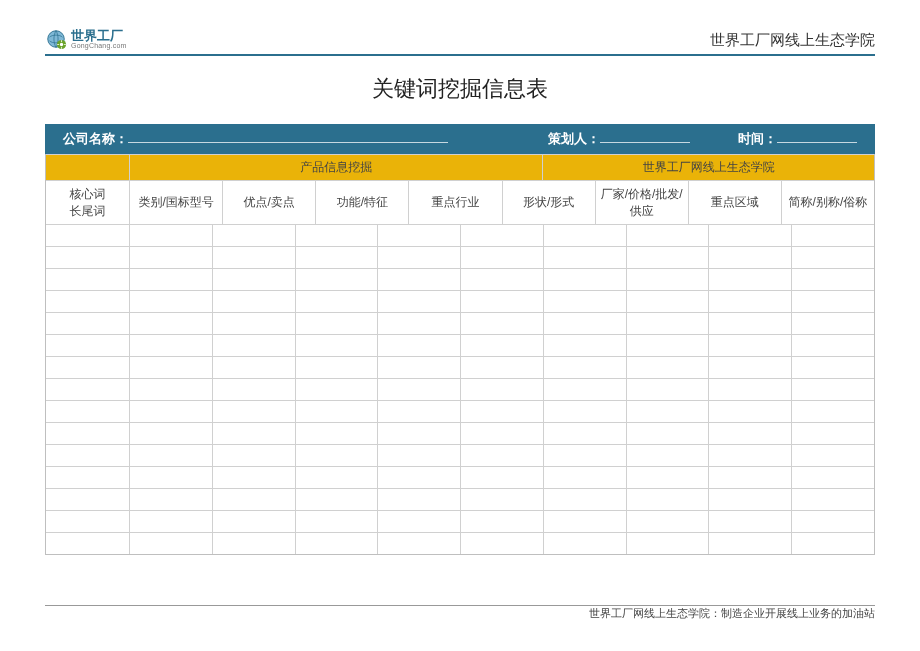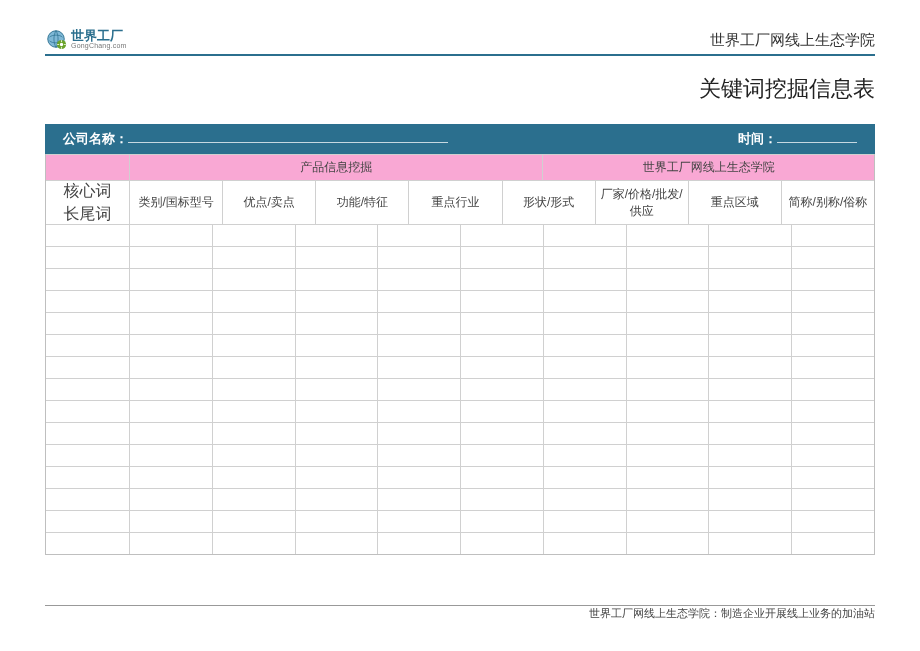--- a/index.html
+++ b/index.html
@@ -44,21 +44,21 @@
     .logo-en {
       font-size: 7px;
       color: #777;
       letter-spacing: 0.2px;
     }
     .top-right {
       font-size: 15px;
       color: #333;
     }
     .title {
-      text-align: right;
+      text-align: center;
       font-size: 22px;
       font-weight: 500;
       margin-bottom: 20px;
       color: #222;
     }
     .infobar {
       background: #2b6f8e;
       color: #fff;
       font-size: 13px;
       font-weight: bold;
@@ -93,22 +93,22 @@
       display: flex;
       align-items: center;
       justify-content: center;
       text-align: center;
       line-height: 1.4;
       padding: 4px 2px;
     }
     .grid .cell:last-child { border-right: none; }
     .w1 { width: 84px; flex: none; }
     .wc { flex: 1 1 0; min-width: 0; }
-    .grouphead { background: #f9a8d4; }
-    .lefthead { flex-direction: column; justify-content: space-around; font-size: 16px; }
+    .grouphead { background: #eab308; }
+    .lefthead { flex-direction: column; justify-content: space-around; font-size: 12px; }
     .footer {
       position: absolute;
       bottom: 30px;
       right: 45px;
       font-size: 11px;
       color: #444;
       border-top: 1px solid #999;
       padding-top: 0;
       width: 830px;
       text-align: right;
@@ -143,20 +143,24 @@
   </div>
 
   <div class="title">关键词挖掘信息表</div>
 
   <div class="infobar">
     <span class="info-seg">
       <span>公司名称：</span>
       <span class="info-line" style="width:320px"></span>
     </span>
     <span style="flex:1"></span>
+    <span class="info-seg">
+      <span>策划人：</span>
+      <span class="info-line" style="width:90px"></span>
+    </span>
     <span style="width:40px"></span>
     <span class="info-seg">
       <span>时间：</span>
       <span class="info-line" style="width:80px"></span>
     </span>
   </div>
 
   <div class="grid">
     <div class="row grouphead" style="height:26px">
       <div class="cell w1 lefthead" id="leftmerge" style="border-bottom:none"></div>

